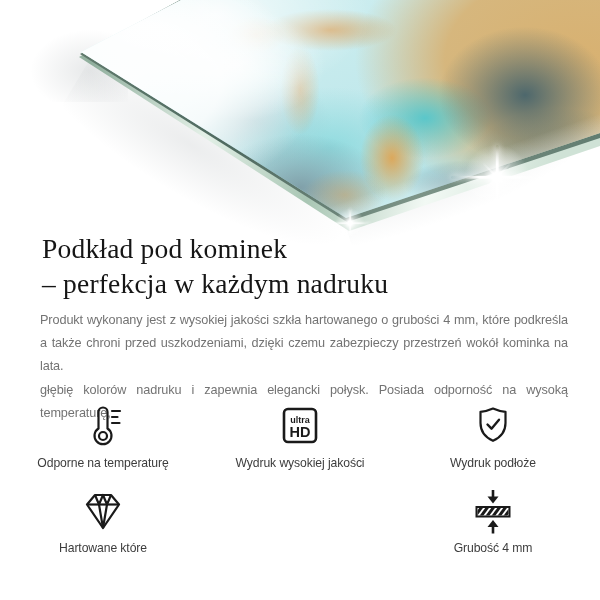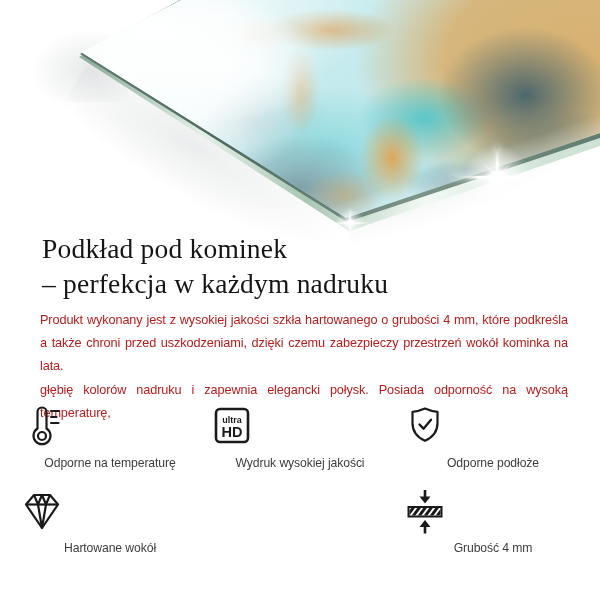--- a/index.html
+++ b/index.html
@@ -60,28 +60,28 @@
       background:linear-gradient(90deg,rgba(255,255,255,0),#fff,rgba(255,255,255,0));}
   .sp-d2{width:40px;height:1.8px;opacity:.85;transform:translate(-50%,-50%) rotate(-45deg);
       background:linear-gradient(90deg,rgba(255,255,255,0),#fff,rgba(255,255,255,0));}
   .sparkle-main{left:497px;top:177px;}
   .sparkle-small{left:350px;top:223px;transform:scale(.45);}
 
   
   .heading{position:absolute;left:42px;top:231px;font-family:"Liberation Serif","DejaVu Serif",serif;
       font-size:27.5px;line-height:35px;color:#151515;font-weight:400;letter-spacing:.2px;}
   .description{position:absolute;left:40px;top:309px;width:528px;font-size:12.7px;line-height:23.2px;
-      color:#b91c1c;letter-spacing:-.1px;}
+      color:#737373;letter-spacing:-.1px;}
   .desc-line{text-align:justify;text-align-last:justify;white-space:normal;}
 
   
   .feature{position:absolute;width:180px;text-align:center;}
-  .feature .icon-box{height:48px;display:flex;align-items:center;justify-content:flex-start;}
+  .feature .icon-box{height:48px;display:flex;align-items:center;justify-content:center;}
   .feature .label{margin-top:6px;font-size:12.2px;color:#3d3d3d;letter-spacing:-.1px;}
-  .f-c1{left:20px;} .f-c2{left:210px;} .f-c3{left:403px;}
+  .f-c1{left:13px;} .f-c2{left:210px;} .f-c3{left:403px;}
   .f-r1{top:402px;} .f-r2{top:487px;}
   .icn{stroke:#1a1a1a;fill:none;stroke-width:2.2;}
 </style>
 </head>
 <body>
 
 <div id="stage">
 
   <div class="hero">
     <div class="soft-shadow shadow-corner"></div>
@@ -141,33 +141,33 @@
     <div class="label">Wydruk wysokiej jakości</div>
   </div>
 
   <div class="feature f-c3 f-r1">
     <div class="icon-box">
       <svg class="icn" width="44" height="46" viewBox="0 0 44 46" stroke-linejoin="round" stroke-linecap="round">
         <path d="M22 5.5 c4.5 2 8.8 3 12.5 3.3 V20 c0 8.8 -5.8 14.8 -12.5 17.8 C15.3 34.8 9.5 28.8 9.5 20 V8.8 C13.2 8.5 17.5 7.5 22 5.5 Z"></path>
         <path d="M16.5 21.5 l4 4.2 7.5 -9" stroke-width="2.4"></path>
       </svg>
     </div>
-    <div class="label">Odporne podłoże</div>
+    <div class="label">Wydruk podłoże</div>
   </div>
 
   <div class="feature f-c1 f-r2">
     <div class="icon-box">
       <svg class="icn" width="44" height="44" viewBox="0 0 44 44" stroke-width="2" stroke-linejoin="round">
         <path d="M14 6 H30 L38 15.5 L22 39 L6 15.5 Z"></path>
         <path d="M6 15.5 H38"></path>
         <path d="M14 6 L18 15.5 L22 6 L26 15.5 L30 6"></path>
         <path d="M18 15.5 L22 39 M26 15.5 L22 39"></path>
       </svg>
     </div>
-    <div class="label">Hartowane wokół</div>
+    <div class="label">Hartowane które</div>
   </div>
 
 
   <div class="feature f-c3 f-r2">
     <div class="icon-box">
       <svg width="44" height="48" viewBox="0 0 44 48">
         <defs>
             <clipPath id="barclip">
               <rect x="6.5" y="21" width="31" height="7.5"></rect>
             </clipPath>

